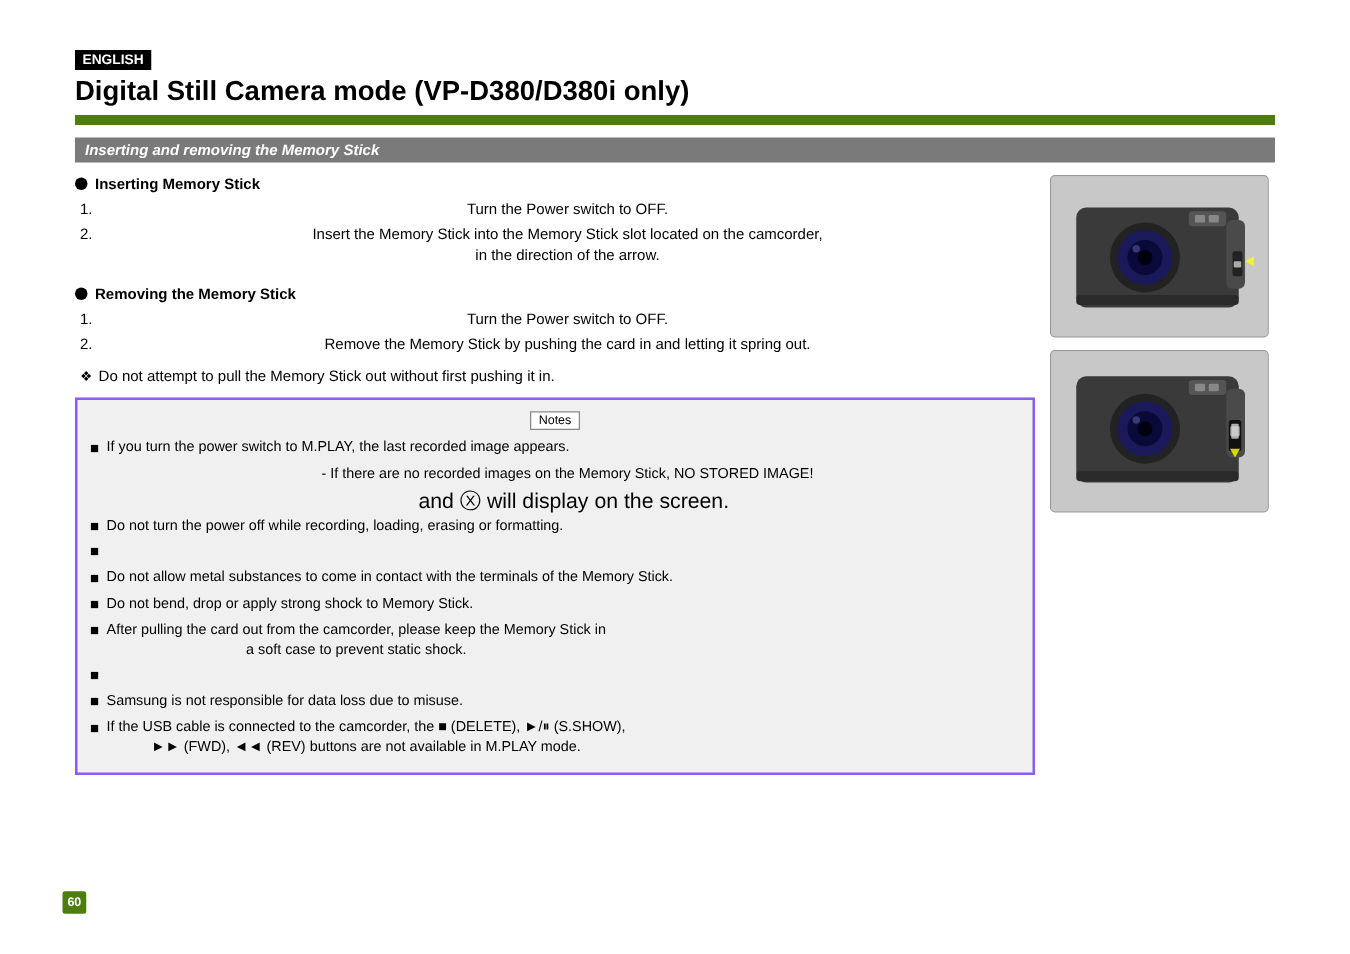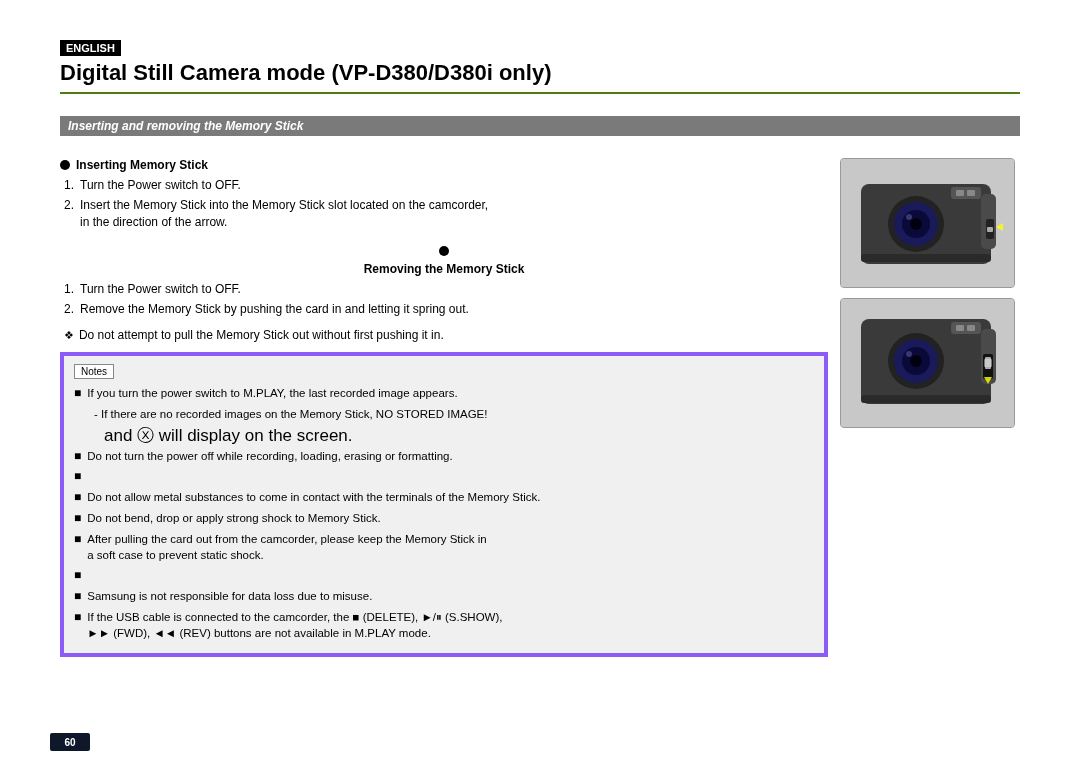--- a/index.html
+++ b/index.html
@@ -25,36 +25,37 @@
       color: #ffffff;
       font-size: 11px;
       font-weight: bold;
       padding: 2px 6px;
       margin-bottom: 4px;
     }
     .page-title {
       font-size: 22px;
       font-weight: bold;
       color: #000000;
-      border-bottom: 2px solid #4d7c0f;
+      border-bottom: 8px solid #4d7c0f;
       padding-bottom: 6px;
-      margin-bottom: 22px;
+      margin-bottom: 10px;
     }
     .section-header {
       background: #7a7a7a;
       color: #ffffff;
       font-size: 12px;
       font-weight: bold;
       font-style: italic;
       padding: 3px 8px;
-      margin-bottom: 22px;
+      margin-bottom: 10px;
     }
     .content-layout {
       display: flex;
       gap: 12px;
+      text-align: center;
     }
     .text-content {
       flex: 1;
     }
     .images-column {
       width: 180px;
       display: flex;
       flex-direction: column;
       gap: 10px;
     }
@@ -96,21 +97,21 @@
       gap: 5px;
       margin-bottom: 3px;
       padding-left: 4px;
     }
     .diamond-symbol {
       font-size: 11px;
       flex-shrink: 0;
       margin-top: 1px;
     }
     .notes-box {
-      border: 4px solid #8b5cf6;
+      border: 2px solid #8b5cf6;
       background: #f0f0f0;
       padding: 8px 10px;
       margin-top: 10px;
     }
     .notes-label {
       display: inline-block;
       border: 1px solid #888;
       background: #ffffff;
       font-size: 10px;
       padding: 1px 6px;
@@ -150,25 +151,25 @@
       overflow: hidden;
       border-radius: 4px;
     }
     
     .camera-svg {
       width: 175px;
       height: 130px;
     }
     .page-number {
       position: absolute;
-      bottom: 12px;
+      bottom: 32px;
       left: 50px;
-      width: 40px;
+      width: 19px;
       height: 18px;
-      background: #0f172a;
+      background: #4d7c0f;
       color: #ffffff;
       font-size: 10px;
       font-weight: bold;
       display: flex;
       align-items: center;
       justify-content: center;
       border-radius: 2px;
     }
   </style>
 </head>
@@ -193,21 +194,21 @@
       </div>
       <ul class="numbered-list">
         <li>
           <span class="num">1.</span>Turn the Power switch to OFF.
         </li>
         <li>
           <span class="num">2.</span>Insert the Memory Stick into the Memory Stick slot located on the camcorder,<br>in the direction of the arrow.
         </li>
       </ul>
 
-      <div class="subsection-title" style="margin-top:16px;flex-direction:column;">
+      <div class="subsection-title" style="margin-top:16px;">
         <span class="bullet-circle"></span>
         <span>Removing the Memory Stick</span>
       </div>
       <ul class="numbered-list">
         <li>
           <span class="num">1.</span>Turn the Power switch to OFF.
         </li>
         <li>
           <span class="num">2.</span>Remove the Memory Stick by pushing the card in and letting it spring out.
         </li>

